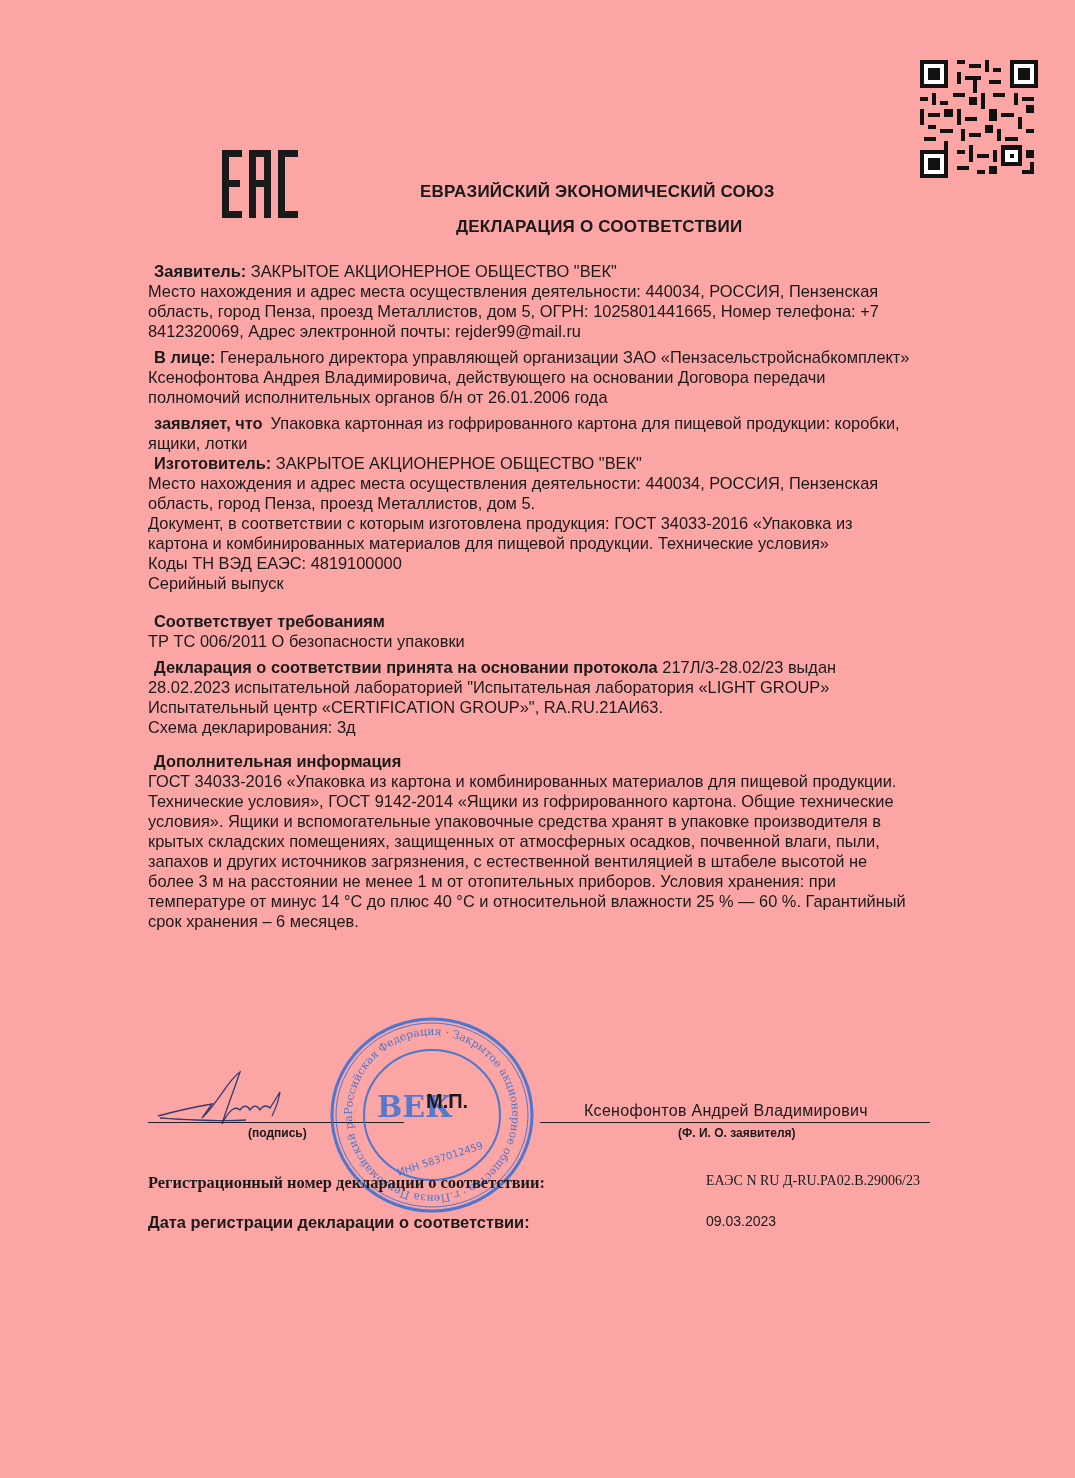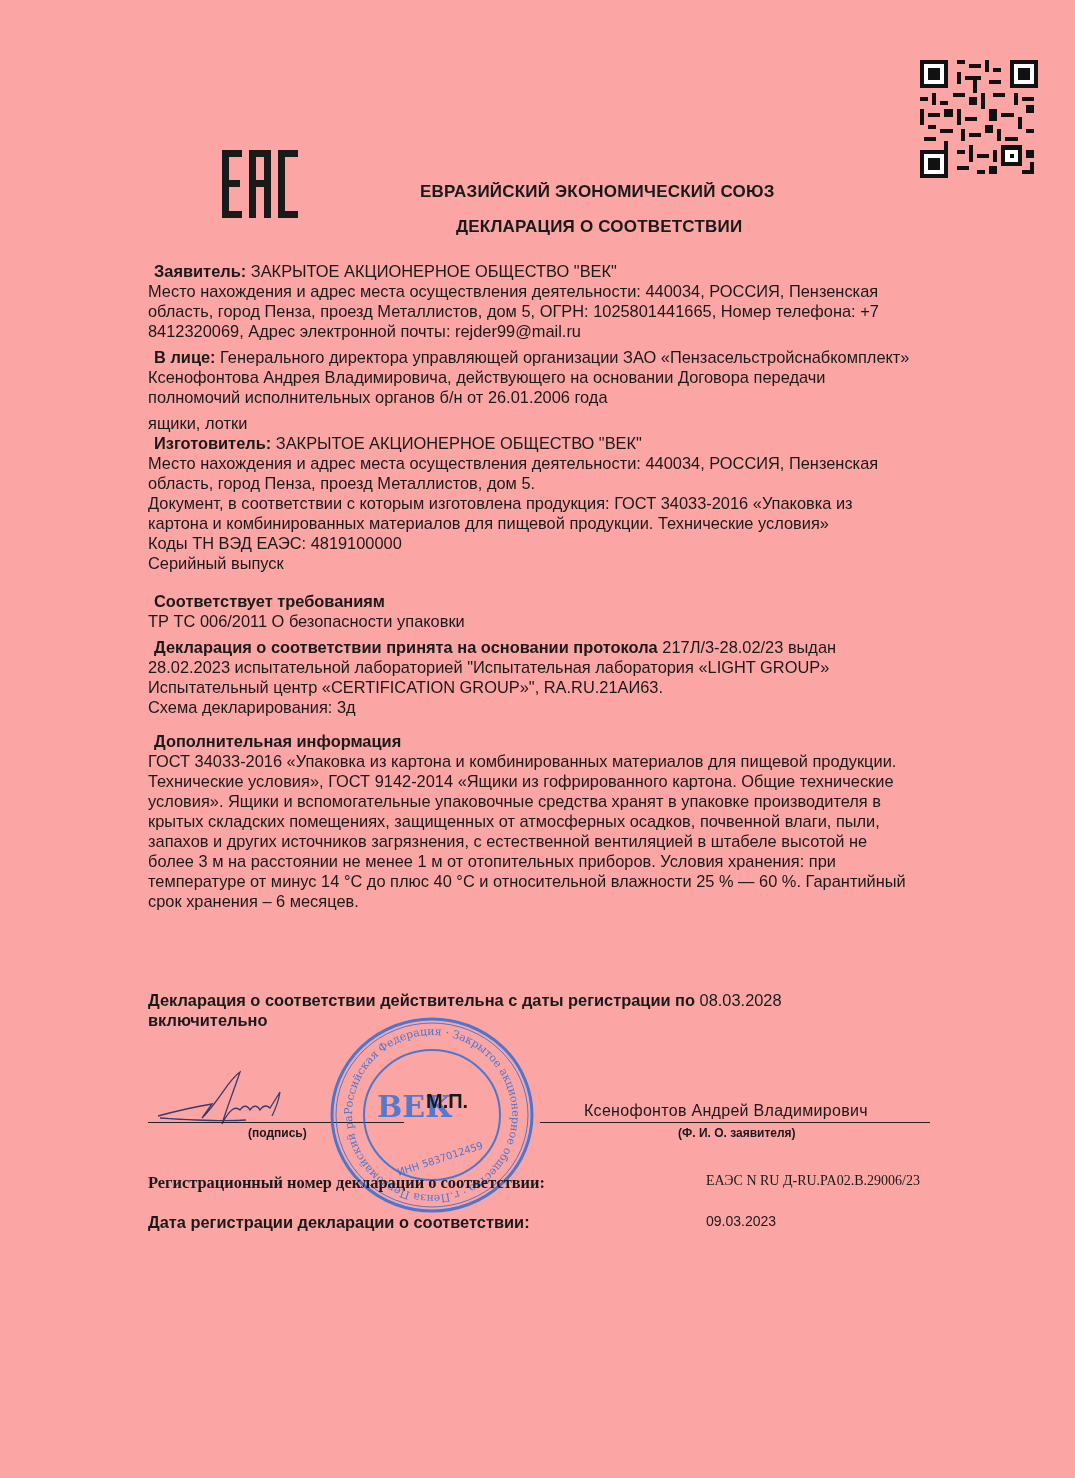--- a/index.html
+++ b/index.html
@@ -134,20 +134,21 @@
       <div>8412320069, Адрес электронной почты: rejder99@mail.ru</div>
     </div>
 
     <div class="blk gap6">
       <div><span class="b">В лице:</span> <span>Генерального директора управляющей организации ЗАО «Пензасельстройснабкомплект»</span></div>
       <div>Ксенофонтова Андрея Владимировича, действующего на основании Договора передачи</div>
       <div>полномочий исполнительных органов б/н от 26.01.2006 года</div>
     </div>
 
     <div class="blk gap6">
+      <div><span class="b">заявляет, что</span><span class="sp"></span><span>Упаковка картонная из гофрированного картона для пищевой продукции: коробки,</span></div>
       <div>ящики, лотки</div>
     </div>
 
     <div class="blk">
       <div><span class="b">Изготовитель:</span> <span>ЗАКРЫТОЕ АКЦИОНЕРНОЕ ОБЩЕСТВО "ВЕК"</span></div>
       <div>Место нахождения и адрес места осуществления деятельности: 440034, РОССИЯ, Пензенская</div>
       <div>область, город Пенза, проезд Металлистов, дом 5.</div>
       <div>Документ, в соответствии с которым изготовлена продукция: ГОСТ 34033-2016 «Упаковка из</div>
       <div>картона и комбинированных материалов для пищевой продукции. Технические условия»</div>
       <div>Коды ТН ВЭД ЕАЭС: 4819100000</div>
@@ -172,24 +173,20 @@
       <div>Технические условия», ГОСТ 9142-2014 «Ящики из гофрированного картона. Общие технические</div>
       <div>условия». Ящики и вспомогательные упаковочные средства хранят в упаковке производителя в</div>
       <div>крытых складских помещениях, защищенных от атмосферных осадков, почвенной влаги, пыли,</div>
       <div>запахов и других источников загрязнения, с естественной вентиляцией в штабеле высотой не</div>
       <div>более 3 м на расстоянии не менее 1 м от отопительных приборов. Условия хранения: при</div>
       <div>температуре от минус 14 °С до плюс 40 °С и относительной влажности 25 % — 60 %. Гарантийный</div>
       <div>срок хранения – 6 месяцев.</div>
     </div>
   </div>
 
-  <div class="validity">
-    <div><span>Декларация о соответствии действительна с даты регистрации по</span> <span class="n">08.03.2028</span></div>
-    <div>включительно</div>
-  </div>
 
   <svg class="signature" viewBox="0 0 150 60">
     <path d="M8 46 C30 40, 50 36, 62 34 L52 48 C70 30, 78 10, 90 2 C84 20, 76 40, 72 54 C80 38, 86 36, 90 40 C94 34, 98 36, 100 40 C104 34,108 36,110 40 C114 34,118 36,120 38 L130 22 C128 34,124 42,122 46 M10 48 C40 50,70 52,96 50" fill="none" stroke="#3b3a6e" stroke-width="1.3"></path>
   </svg>
 
   <div class="sig-line-left"></div>
   <div class="sig-label">(подпись)</div>
 
   <svg class="stamp" viewBox="0 0 215 200">
     <defs>

